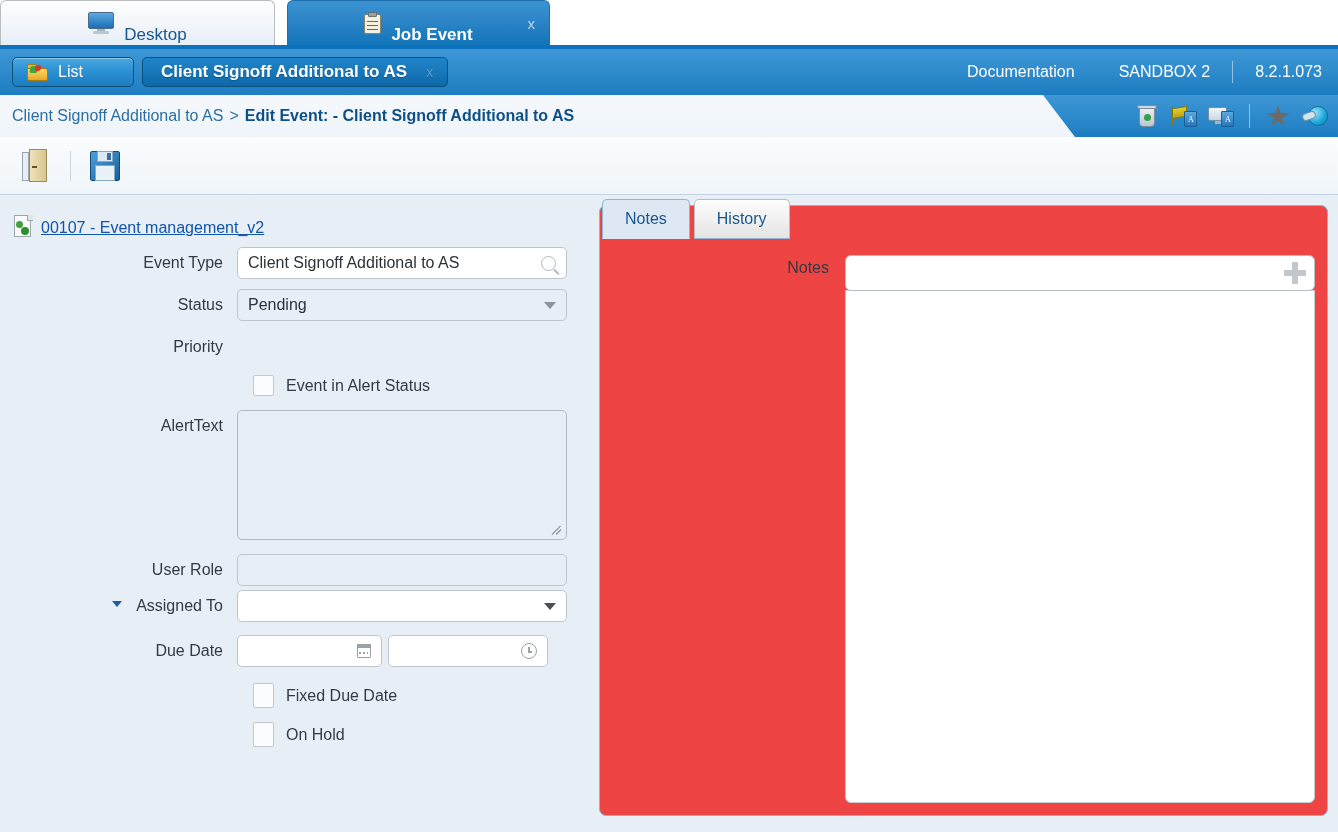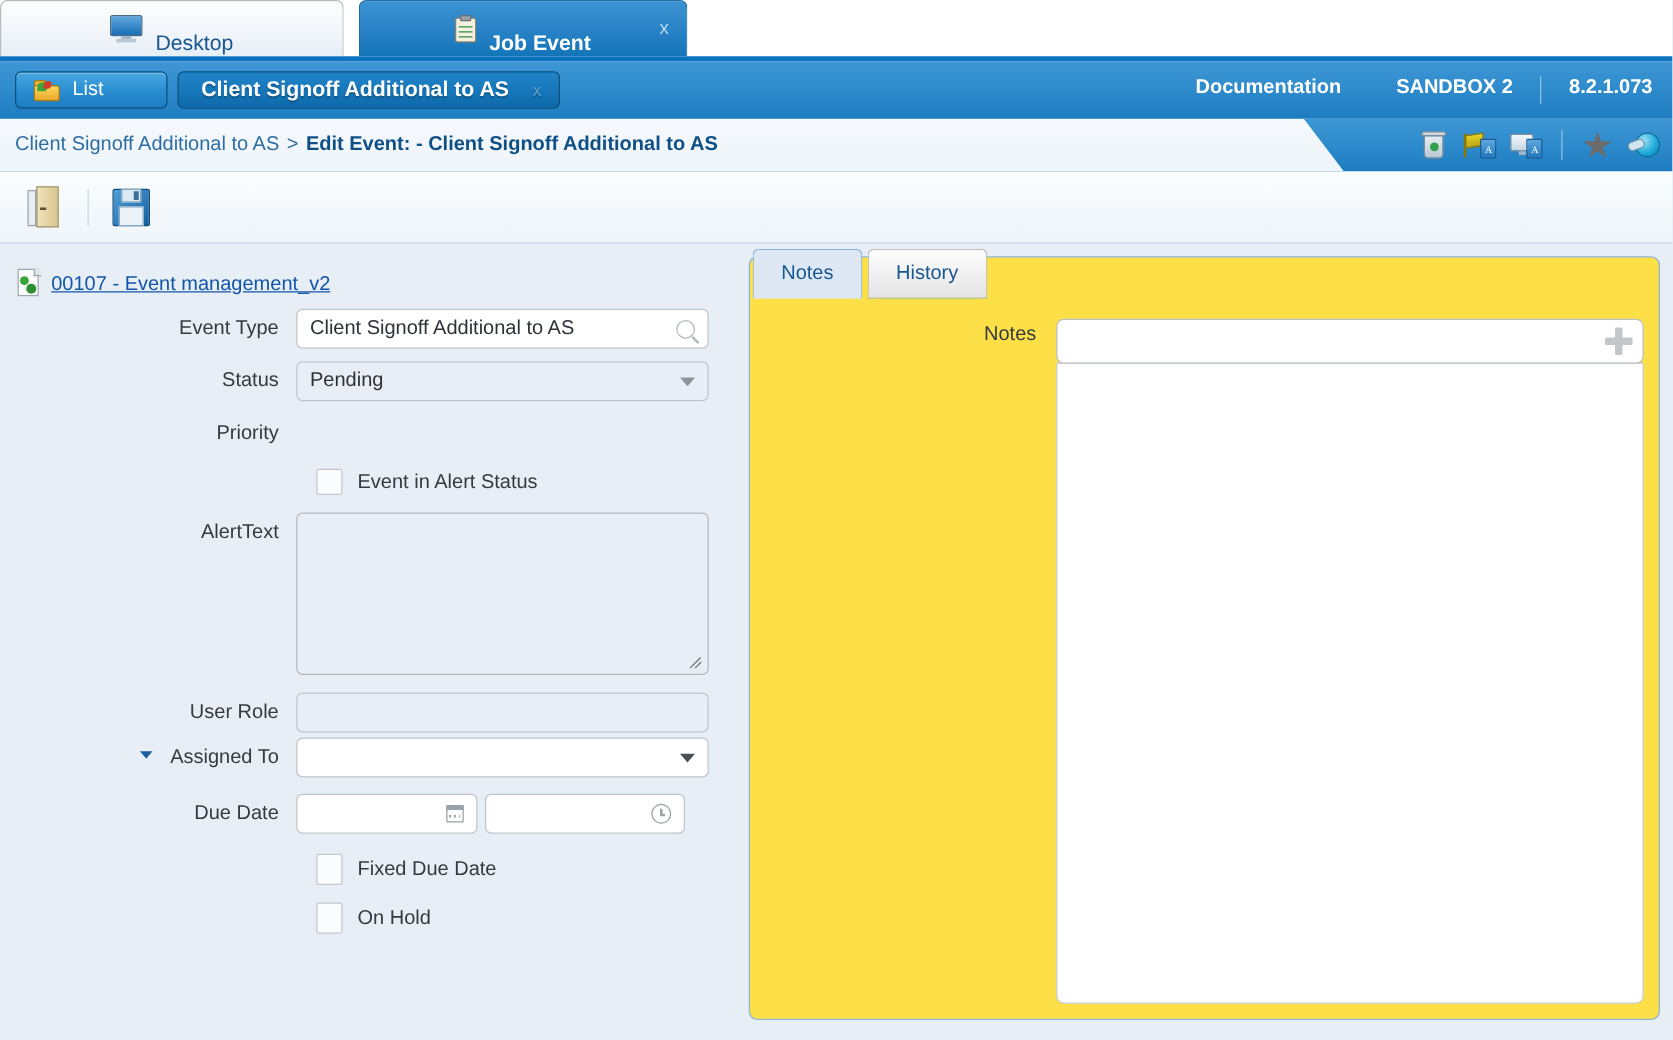--- a/index.html
+++ b/index.html
@@ -125,22 +125,22 @@
     border-radius:5px;
     color:#ffffff; font-size:17px; font-weight:bold;
     position:relative;
     text-shadow:0 1px 1px rgba(0,0,0,.25);
   }
   .title-pill .x{
     position:absolute; right:14px; top:50%; transform:translateY(-50%);
     color:#5ba0d0; font-weight:normal; font-size:14px;
   }
   .appbar-right{
-    margin-left:auto; display:flex; align-items:flex-start; gap:0;
-    color:#ffffff; font-size:16px;font-weight:bold;
+    margin-left:auto; display:flex; align-items:center; gap:0;
+    color:#ffffff; font-size:16px;
   }
   .appbar-right .ar-item{ padding:0 22px; white-space:nowrap;}
   .appbar-right .ar-sep{ width:1px; height:22px; background:#8fc2e4; }
 
   
   .crumbrow{
     height:42px; position:relative;
     background:linear-gradient(to bottom,#3f96d4 0%,#2f8ccd 45%,#1d7cc0 100%);
     display:flex; align-items:center;
   }
@@ -295,21 +295,21 @@
   .cal:after{ content:""; position:absolute; left:1px; top:6px; width:9px; height:2px;
     background:repeating-linear-gradient(to right,#9aa1a8 0 2px,transparent 2px 4px);}
   .clk{ width:16px;height:16px;border:1.6px solid #9aa1a8;border-radius:50%; position:relative;}
   .clk:before{ content:""; position:absolute; left:6px; top:3px; width:1.5px; height:5px; background:#9aa1a8;}
   .clk:after{ content:""; position:absolute; left:6px; top:7px; width:4px; height:1.5px; background:#9aa1a8;}
 
   
   .panel{
     height:100%;
     border:1px solid #8fb4d6; border-radius:7px;
-    background:#fde047;
+    background:#ef4444;
     position:relative;
   }
   .tabs{
     position:absolute; top:-11px; left:0; height:44px;
     display:flex; align-items:flex-end; gap:4px; padding-left:2px;
   }
   .ptab{
     height:40px; padding:0 22px;
     display:flex; align-items:center;
     font-size:16px; color:#17568f;

